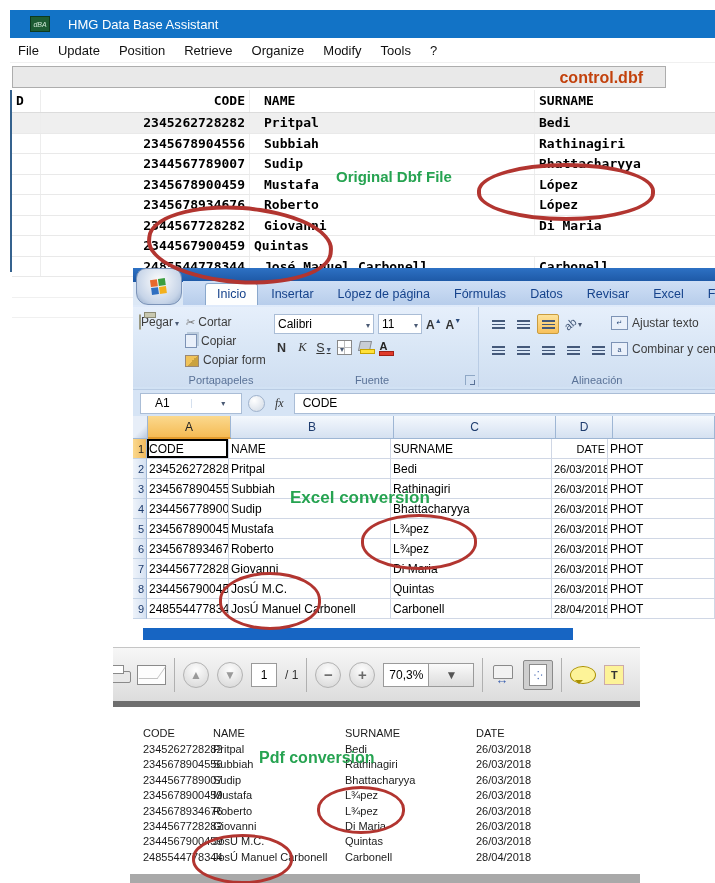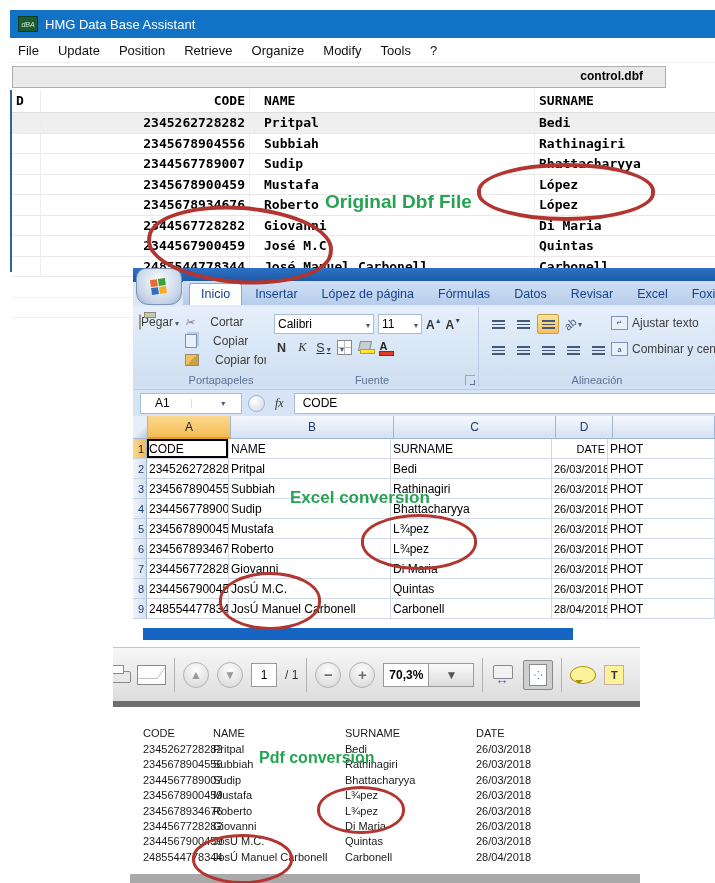--- a/index.html
+++ b/index.html
@@ -1,28 +1,28 @@
 <!DOCTYPE html>
 <html><head>
 <meta charset="utf-8">
 <style>
   html,body{margin:0;padding:0;background:#fff;}
   #stage{position:relative;width:715px;height:883px;background:#fff;overflow:hidden;
          font-family:"Liberation Sans",sans-serif;color:#000;}
   
   .dbf{position:absolute;left:10px;top:10px;width:705px;height:262px;background:#fff;}
-  .dbf-title{height:28px;background:#1273c6;display:flex;align-items:center;padding-left:8px;gap:7px;}
+  .dbf-title{height:28px;background:#1273c6;display:flex;align-items:center;padding-left:20px;gap:18px;}
   .dbf-ico{width:18px;height:14px;background:#1d5c33;border:1px solid #0c3a1d;color:#cfe8d6;
            font-size:7px;font-style:italic;display:flex;align-items:center;justify-content:center;}
   .dbf-title-text{color:#fff;font-size:13px;}
   .dbf-menu{height:24px;background:#fff;border-bottom:1px solid #f0f0f0;display:flex;align-items:center;
             padding-left:8px;gap:19px;font-size:13px;color:#111;}
   .dbf-toolbar{position:relative;margin:3px 0 0 2px;width:652px;height:20px;background:#e9e9e9;
                border:1px solid #adadad;}
-  .dbf-file{position:absolute;right:22px;top:2px;font-size:12px;font-weight:bold;color:#000000;}
+  .dbf-file{position:absolute;right:22px;top:2px;font-size:16px;font-weight:bold;color:#c2410c;}
   .dbf-grid{position:absolute;left:0;top:80px;width:705px;bottom:0;
             font-family:"DejaVu Sans Mono","Liberation Mono",monospace;font-weight:bold;font-size:13px;
             border-left:2px solid #35628e;}
   .drow{display:flex;height:19.5px;line-height:19.5px;border-bottom:1px solid #e9e9e9;}
   .drow.dhead{height:22px;line-height:22px;border-bottom:1px solid #dcdcdc;}
   .dc-d{width:24px;padding-left:4px;border-right:1px solid #ededed;}
   .dc-code{width:204px;text-align:right;padding-right:4px;border-right:1px solid #ededed;}
   .dc-name{width:270px;padding-left:14px;border-right:1px solid #ededed;}
   .dc-sur{flex:1;padding-left:4px;}
   .drows .drow:first-child{background:#efefef;}
@@ -33,29 +33,29 @@
   .orb{position:absolute;left:3px;top:0px;width:44px;height:35px;border-radius:10px 10px 12px 12px;
        background:radial-gradient(circle at 50% 35%,#fdfdfd,#c6d4e8 70%,#90a8c8);
        border:1px solid #7b93b8;display:flex;align-items:center;justify-content:center;z-index:5;}
   .orb-logo{width:16px;height:16px;display:grid;grid-template-columns:7px 7px;grid-template-rows:7px 7px;gap:1px;transform:rotate(-8deg);}
   .orb-logo i{display:block;}
   .orb-logo i:nth-child(1){background:#e8692d;}.orb-logo i:nth-child(2){background:#3b9e3f;}
   .orb-logo i:nth-child(3){background:#2f6fc1;}.orb-logo i:nth-child(4){background:#f3b01c;}
   .xl-tabs{position:absolute;left:50px;top:13px;right:0;height:24px;display:flex;align-items:flex-end;
            background:linear-gradient(#cfdff5,#b7cdeb);gap:2px;padding-left:6px;overflow:hidden;}
   .xtab{font-size:12.5px;color:#15428b;padding:3px 11px 4px;white-space:nowrap;}
-  .xtab:first-child{background:#fdfefe;border:1px solid #8aa8cc;border-bottom:none;border-radius:3px 3px 0 0;}
+  .xtab:first-child{background:#fdfefe;border:1px solid #8aa8cc;border-bottom:none;border-radius:3px 3px 0 0;margin-left:16px;}
   .ribbon{position:absolute;left:0;top:37px;right:0;height:84px;background:linear-gradient(#dfeafa,#d2e2f4);}
   .rgroup{position:absolute;top:2px;bottom:2px;border-right:1px solid #b9cce4;
           background:linear-gradient(#e6effb,#d7e5f5 60%,#cfdef1);}
   .rg-label{position:absolute;bottom:1px;left:0;right:0;text-align:center;font-size:11px;color:#5a7297;}
   .launcher{position:absolute;right:3px;bottom:2px;width:9px;height:9px;border-left:1px solid #8fa8c6;
             border-top:1px solid #8fa8c6;}
   .launcher:after{content:"";position:absolute;right:0;bottom:0;width:4px;height:4px;border-right:1px solid #5a7297;border-bottom:1px solid #5a7297;}
-  .rbtn{display:inline-flex;align-items:center;gap:16px;font-size:12px;color:#3c3c3c;}
+  .rbtn{display:inline-flex;align-items:flex-end;gap:4px;font-size:12px;color:#3c3c3c;}
   .paste{position:absolute;left:6px;top:8px;width:40px;text-align:center;font-size:12px;color:#3c3c3c;}
   .clip-ic{margin:0 auto;width:20px;height:26px;background:#fdfdf4;border:1px solid #9a9a84;border-radius:2px;position:relative;}
   .clip-ic:before{content:"";position:absolute;left:4px;top:-3px;width:10px;height:4px;background:#c8c8b0;border:1px solid #8a8a74;}
   .dd:after{content:"▾";font-size:8px;color:#4a5a74;margin-left:2px;}
   .smallrows{position:absolute;left:52px;top:8px;display:flex;flex-direction:column;gap:5px;}
   .scis:before{content:"✂";color:#7a7a7a;font-size:11px;}
   .copy-ic{width:10px;height:12px;border:1px solid #7d93b5;background:#e9f0fa;box-shadow:2px -2px 0 #bcd;}
   .brush-ic{width:12px;height:10px;background:linear-gradient(135deg,#f0c35a 50%,#caa23f 50%);border:1px solid #987;}
   .combo{background:#fff;border:1px solid #aabdd6;height:18px;display:flex;align-items:center;
          font-size:12px;padding:0 3px;justify-content:space-between;}
@@ -119,21 +119,21 @@
   .prn:before{content:"";position:absolute;left:0;top:6px;width:26px;height:10px;background:#e8e8e8;border:1px solid #8a8a8a;border-radius:2px;}
   .prn:after{content:"";position:absolute;left:6px;top:0;width:13px;height:7px;background:#fff;border:1px solid #8a8a8a;}
   .env{width:27px;height:18px;background:#fdfdfd;border:1px solid #8a8a8a;position:relative;}
   .env:before{content:"";position:absolute;left:0;top:0;width:18px;height:12px;border-right:1px solid #aaa;border-bottom:1px solid #aaa;transform:skew(-35deg) translateX(5px);opacity:.7;}
   .cbtn{width:24px;height:24px;border-radius:50%;background:radial-gradient(circle at 50% 30%,#fdfdfd,#d4d4d4);
         border:1px solid #b2b2b2;display:flex;align-items:center;justify-content:center;color:#9a9a9a;font-size:12px;}
   .cbtn.dark{color:#6a6a6a;font-weight:bold;font-size:15px;}
   .pagebox{width:24px;height:22px;background:#fff;border:1px solid #9a9a9a;font-size:12px;
            display:flex;align-items:center;justify-content:center;}
   .oftext{font-size:12px;color:#333;}
-  .zoombox{display:flex;height:22px;border:1px solid #9a9a9a;background:#fff;font-weight:bold;}
+  .zoombox{display:flex;height:22px;border:1px solid #9a9a9a;background:#fff;}
   .zoombox span{width:44px;display:flex;align-items:center;justify-content:center;font-size:12px;}
   .zdd{width:18px;background:linear-gradient(#fafafa,#dcdcdc);border-left:1px solid #9a9a9a;
        display:flex;align-items:center;justify-content:center;font-size:8px;color:#555;}
   .fitw{width:24px;height:20px;position:relative;}
   .fitw:before{content:"";position:absolute;left:2px;top:0;width:18px;height:12px;border:1px solid #8a8a8a;background:#f2f2f2;border-radius:2px 2px 0 0;}
   .fitw:after{content:"↔";position:absolute;left:4px;top:7px;color:#3a5fae;font-size:13px;font-weight:bold;}
   .fitp{width:28px;height:28px;background:#cfcfcf;border:1px solid #8a8a8a;border-radius:2px;
         display:flex;align-items:center;justify-content:center;}
   .fitp i{width:16px;height:20px;background:#fff;border:1px solid #8a8a8a;font-style:normal;color:#3a5fae;
           font-size:11px;display:flex;align-items:center;justify-content:center;}
@@ -219,21 +219,20 @@
         </div>
           <div class="drow">
           <span class="dc-d"></span>
           <span class="dc-code">2344567728282</span>
           <span class="dc-name">Giovanni</span>
           <span class="dc-sur">Di Maria</span>
         </div>
           <div class="drow">
           <span class="dc-d"></span>
           <span class="dc-code">2344567900459</span>
-          <span class="dc-name">José M.C.</span>
           <span class="dc-sur">Quintas</span>
         </div>
           <div class="drow">
           <span class="dc-d"></span>
           <span class="dc-code">2485544778344</span>
           <span class="dc-name">José Manuel Carbonell</span>
           <span class="dc-sur">Carbonell</span>
         </div>
         </div>
       <div class="drow empty"></div>
@@ -535,21 +534,21 @@
         <div class="pp-row">
         <span class="pcol0">2485544778344</span>
         <span class="pcol1">JosÚ Manuel Carbonell</span>
         <span class="pcol2">Carbonell</span>
         <span class="pcol3">28/04/2018</span>
       </div>
       </div>
   </div>
   <div class="pdf-bottom"></div>
 
-  <span class="glabel" style="left:325px;top:168px;font-size:19px;margin-top:23px;">Original Dbf File</span>
+  <span class="glabel" style="left:336px;top:168px;font-size:15px;">Original Dbf File</span>
   <span class="glabel" style="left:290px;top:488px;font-size:17px;">Excel conversion</span>
   <span class="glabel" style="left:259px;top:749px;font-size:16px;">Pdf conversion</span>
 
   <span class="ellipse thick" style="left:477px;top:163px;width:170px;height:50px;"></span>
   <span class="ellipse thick" style="left:147px;top:206px;width:178px;height:70px;transform:rotate(4deg);"></span>
   <span class="ellipse" style="left:361px;top:514px;width:110px;height:50px;"></span>
   <span class="ellipse" style="left:219px;top:572px;width:96px;height:52px;"></span>
   <span class="ellipse" style="left:317px;top:786px;width:82px;height:42px;"></span>
   <span class="ellipse" style="left:192px;top:834px;width:95px;height:44px;"></span>
 

